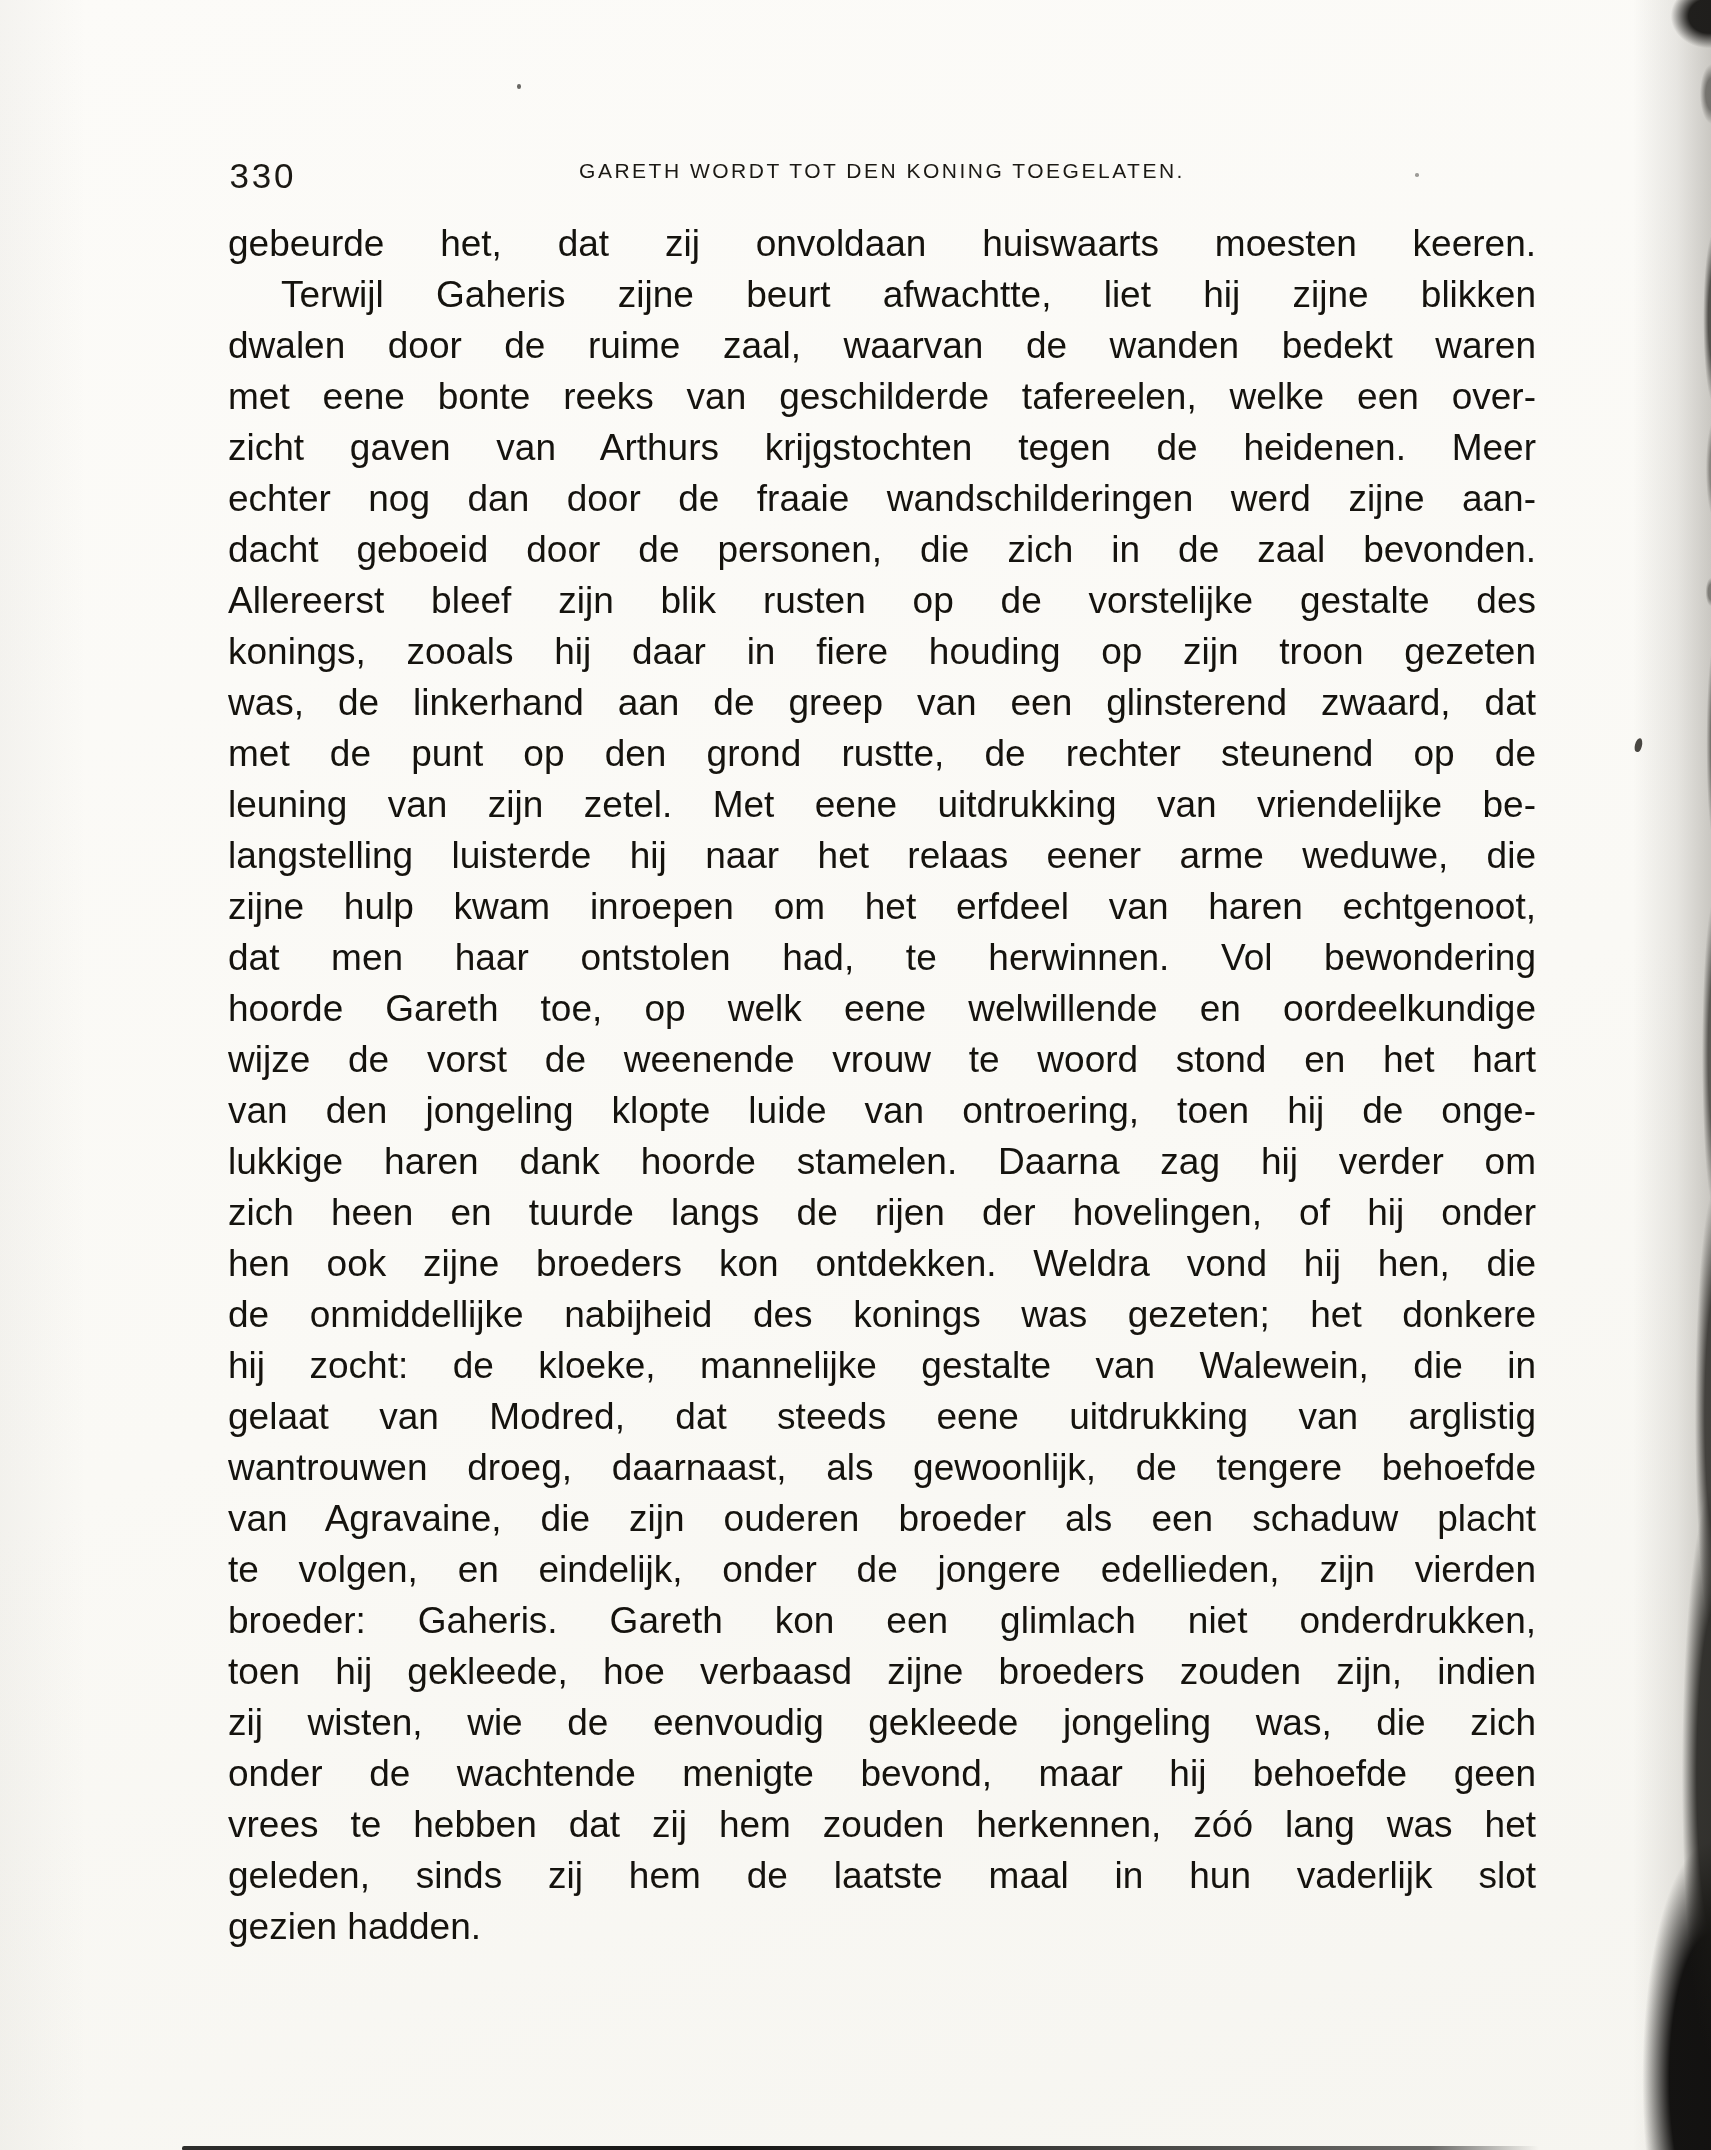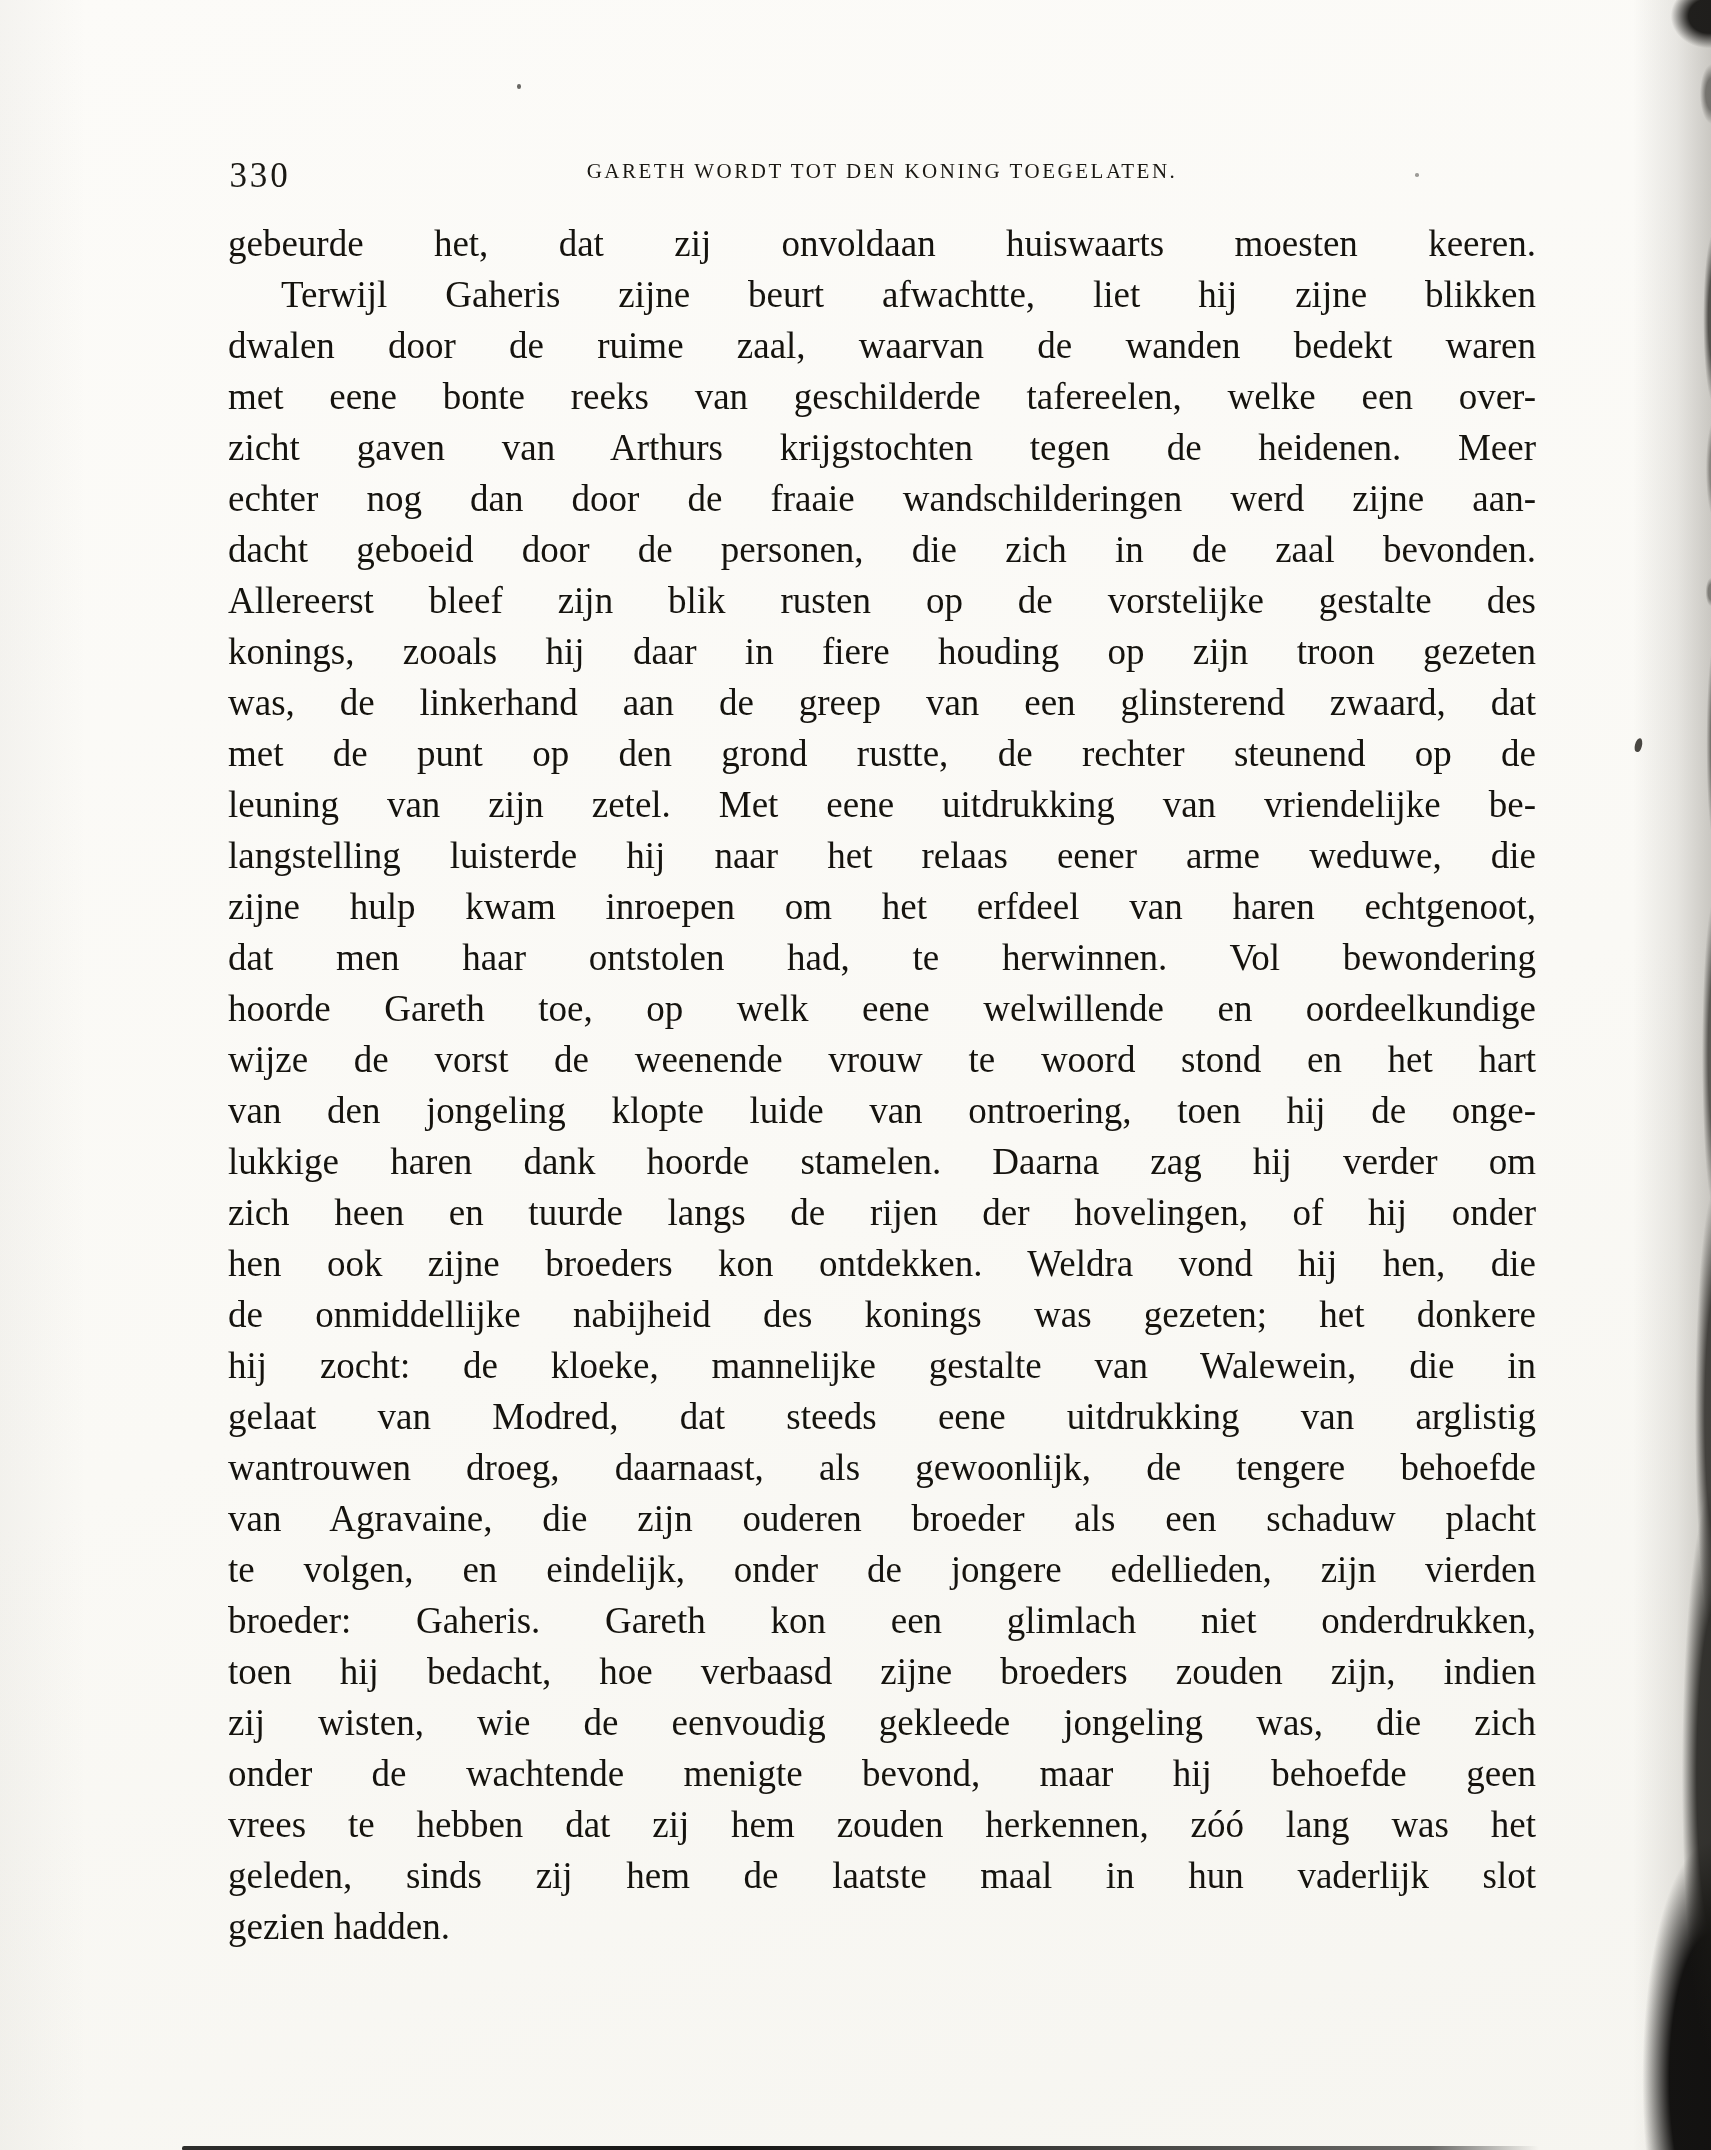--- a/index.html
+++ b/index.html
@@ -9,21 +9,21 @@
   }
   .page {
     position: relative;
     width: 1712px;
     height: 2151px;
     margin: 0 auto;
     background:
       linear-gradient(to right, rgba(120,115,105,0.06) 0px, rgba(0,0,0,0) 87px),
       linear-gradient(160deg, #fcfbf8 0%, #faf9f5 55%, #f6f5f0 100%);
     overflow: hidden;
-    font-family: Liberation Serif, serif;
+    font-family: Liberation Sans, sans-serif;
     color: #16140f;
   }
 
   .text-block {
     position: absolute;
     left: 228px;
     top: 153px;
     width: 1308px;
   }
 
@@ -164,21 +164,21 @@
       <div class="line">lukkige haren dank hoorde stamelen. Daarna zag hij verder om</div>
       <div class="line">zich heen en tuurde langs de rijen der hovelingen, of hij onder</div>
       <div class="line">hen ook zijne broeders kon ontdekken. Weldra vond hij hen, die</div>
       <div class="line">de onmiddellijke nabijheid des konings was gezeten; het donkere</div>
       <div class="line">hij zocht: de kloeke, mannelijke gestalte van Walewein, die in</div>
       <div class="line">gelaat van Modred, dat steeds eene uitdrukking van arglistig</div>
       <div class="line">wantrouwen droeg, daarnaast, als gewoonlijk, de tengere behoefde</div>
       <div class="line">van Agravaine, die zijn ouderen broeder als een schaduw placht</div>
       <div class="line">te volgen, en eindelijk, onder de jongere edellieden, zijn vierden</div>
       <div class="line">broeder: Gaheris. Gareth kon een glimlach niet onderdrukken,</div>
-      <div class="line">toen hij bedacht, hoe verbaasd zijne broeders zouden zijn, indien</div>
+      <div class="line">toen hij gekleede, hoe verbaasd zijne broeders zouden zijn, indien</div>
       <div class="line">zij wisten, wie de eenvoudig gekleede jongeling was, die zich</div>
       <div class="line">onder de wachtende menigte bevond, maar hij behoefde geen</div>
       <div class="line">vrees te hebben dat zij hem zouden herkennen, zóó lang was het</div>
       <div class="line">geleden, sinds zij hem de laatste maal in hun vaderlijk slot</div>
       <div class="line last">gezien hadden.</div>
     </main>
 
   </div>
 
   <div class="scan-edge"></div>

